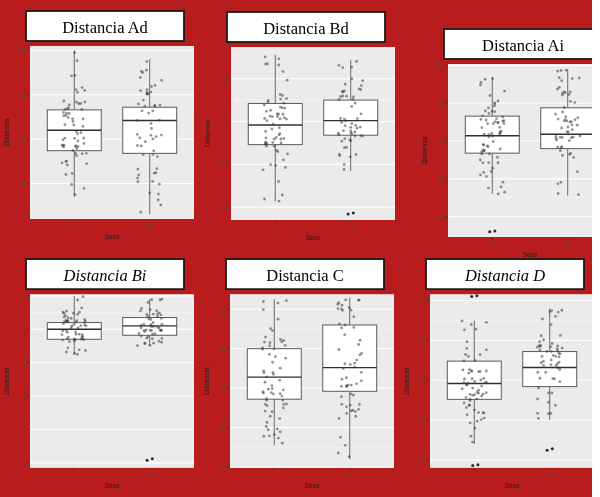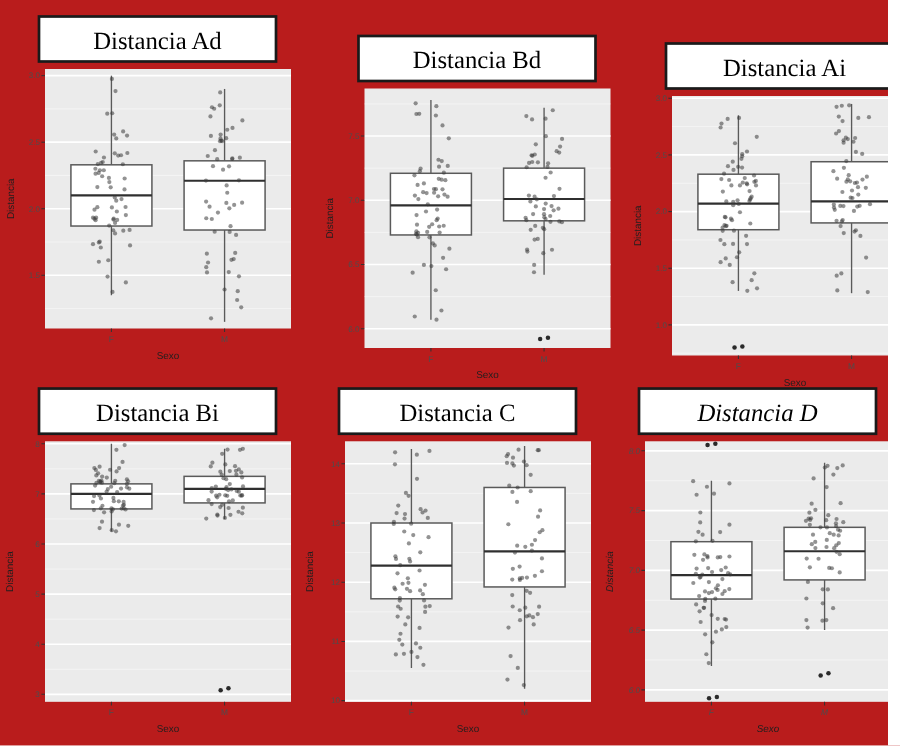--- a/index.html
+++ b/index.html
@@ -171,21 +171,21 @@
           <circle cx="148.1" cy="94.1" r="1.4" fill="#3a3a3a" opacity="0.55"></circle>
           <circle cx="141.2" cy="146.0" r="1.4" fill="#3a3a3a" opacity="0.55"></circle>
           <circle cx="153.7" cy="150.8" r="1.4" fill="#3a3a3a" opacity="0.55"></circle>
           <circle cx="137.5" cy="178.1" r="1.4" fill="#3a3a3a" opacity="0.55"></circle>
           <line x1="149.72" x2="149.72" y1="219" y2="221.4" stroke="#333333" stroke-width="0.7"></line>
           <text x="149.72" y="228" text-anchor="middle" font-size="5.6" fill="#4d4d4d" class="axis-text">M</text>
           <text x="112" y="239" text-anchor="middle" font-size="6.6" fill="#1f1f1f" class="axis-text">Sexo</text>
           <text x="9" y="132.5" text-anchor="middle" font-size="6.6" fill="#1f1f1f" class="axis-text" transform="rotate(-90 9 132.5)">Distancia</text>
         </svg>
       </figure>
-      <figure class="subplot" style="margin: 13px;">
+      <figure class="subplot" style="margin: 1px;">
         <svg viewBox="0 0 200 248" preserveAspectRatio="none">
           <rect x="26" y="11" width="158" height="30" fill="#ffffff" stroke="#1a1a1a" stroke-width="1.8"></rect>
           <text x="105" y="32.5" text-anchor="middle" font-size="16.5" fill="#000000" class="subplot-title-text">Distancia Bd</text>
           <rect x="30" y="46" width="164" height="173" fill="#ebebeb"></rect>
           <line x1="30" x2="194" y1="184.74257425742573" y2="184.74257425742573" stroke="#ffffff" stroke-width="0.55" opacity="0.55"></line>
           <line x1="30" x2="194" y1="141.9207920792079" y2="141.9207920792079" stroke="#ffffff" stroke-width="0.55" opacity="0.55"></line>
           <line x1="30" x2="194" y1="99.09900990099008" y2="99.09900990099008" stroke="#ffffff" stroke-width="0.55" opacity="0.55"></line>
           <line x1="30" x2="194" y1="56.277227722772295" y2="56.277227722772295" stroke="#ffffff" stroke-width="0.55" opacity="0.55"></line>
           <line x1="30" x2="194" y1="206.15346534653463" y2="206.15346534653463" stroke="#ffffff" stroke-width="1.1"></line>
           <line x1="27.6" x2="30" y1="206.15346534653463" y2="206.15346534653463" stroke="#333333" stroke-width="0.7"></line>
@@ -494,21 +494,21 @@
           <circle cx="145.9" cy="73.8" r="1.4" fill="#3a3a3a" opacity="0.55"></circle>
           <circle cx="140.1" cy="101.1" r="1.4" fill="#3a3a3a" opacity="0.55"></circle>
           <circle cx="142.2" cy="119.3" r="1.4" fill="#3a3a3a" opacity="0.55"></circle>
           <circle cx="144.6" cy="93.9" r="1.4" fill="#3a3a3a" opacity="0.55"></circle>
           <line x1="149.72" x2="149.72" y1="219" y2="221.4" stroke="#333333" stroke-width="0.7"></line>
           <text x="149.72" y="228" text-anchor="middle" font-size="5.6" fill="#4d4d4d" class="axis-text">M</text>
           <text x="112" y="239" text-anchor="middle" font-size="6.6" fill="#1f1f1f" class="axis-text">Sexo</text>
           <text x="9" y="132.5" text-anchor="middle" font-size="6.6" fill="#1f1f1f" class="axis-text" transform="rotate(-90 9 132.5)">Distancia</text>
         </svg>
       </figure>
-      <figure class="subplot" style="margin: 0px;">
+      <figure class="subplot" style="margin: 0px; font-style: italic;">
         <svg viewBox="0 0 200 248" preserveAspectRatio="none">
           <rect x="26" y="11" width="158" height="30" fill="#ffffff" stroke="#1a1a1a" stroke-width="1.8"></rect>
           <text x="105" y="32.5" text-anchor="middle" font-size="16.5" fill="#000000" class="subplot-title-text">Distancia Bi</text>
           <rect x="30" y="46" width="164" height="173" fill="#ebebeb"></rect>
           <line x1="30" x2="194" y1="197.375" y2="197.375" stroke="#ffffff" stroke-width="0.55" opacity="0.55"></line>
           <line x1="30" x2="194" y1="164.10576923076923" y2="164.10576923076923" stroke="#ffffff" stroke-width="0.55" opacity="0.55"></line>
           <line x1="30" x2="194" y1="130.83653846153848" y2="130.83653846153848" stroke="#ffffff" stroke-width="0.55" opacity="0.55"></line>
           <line x1="30" x2="194" y1="97.56730769230772" y2="97.56730769230772" stroke="#ffffff" stroke-width="0.55" opacity="0.55"></line>
           <line x1="30" x2="194" y1="64.29807692307693" y2="64.29807692307693" stroke="#ffffff" stroke-width="0.55" opacity="0.55"></line>
           <line x1="30" x2="194" y1="214.0096153846154" y2="214.0096153846154" stroke="#ffffff" stroke-width="1.1"></line>

